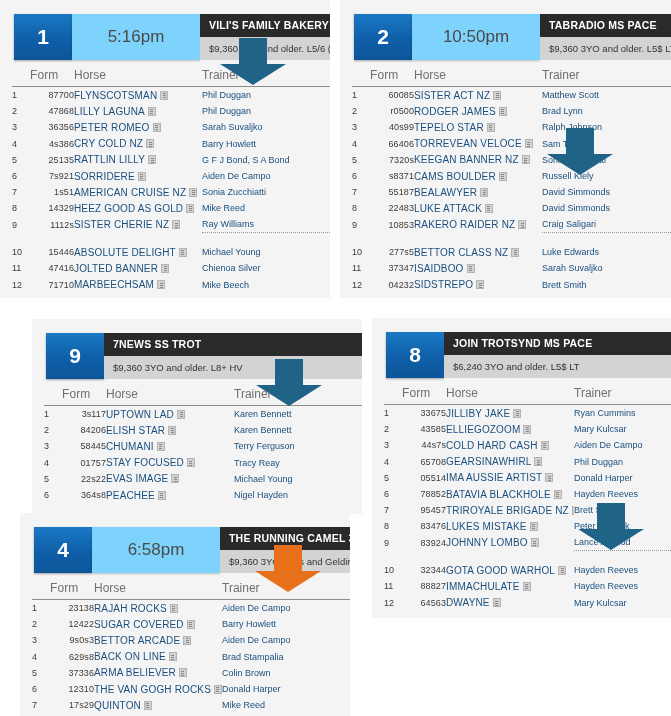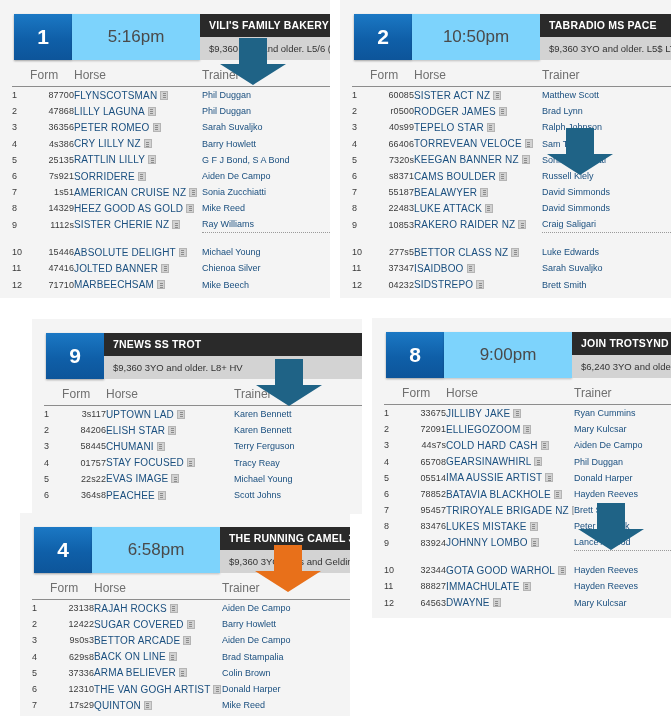--- a/index.html
+++ b/index.html
@@ -200,21 +200,21 @@
           </tr>
           <tr>
             <td class="c-no">3</td>
             <td class="c-form">36356</td>
             <td class="c-horse"><span class="hname">PETER ROMEO</span><span class="formicon"></span></td>
             <td class="c-trainer">Sarah Suvaljko</td>
           </tr>
           <tr>
             <td class="c-no">4</td>
             <td class="c-form">4s386</td>
-            <td class="c-horse"><span class="hname">CRY LILLY NZ</span><span class="formicon"></span></td>
+            <td class="c-horse"><span class="hname">CRY COLD NZ</span><span class="formicon"></span></td>
             <td class="c-trainer">Barry Howlett</td>
           </tr>
           <tr>
             <td class="c-no">5</td>
             <td class="c-form">25135</td>
             <td class="c-horse"><span class="hname">RATTLIN LILLY</span><span class="formicon"></span></td>
             <td class="c-trainer">G F J Bond, S A Bond</td>
           </tr>
           <tr>
             <td class="c-no">6</td>
@@ -422,34 +422,33 @@
           <tr>
             <td class="c-no">5</td>
             <td class="c-form">22s22</td>
             <td class="c-horse"><span class="hname">EVAS IMAGE</span><span class="formicon"></span></td>
             <td class="c-trainer">Michael Young</td>
           </tr>
           <tr>
             <td class="c-no">6</td>
             <td class="c-form">364s8</td>
             <td class="c-horse"><span class="hname">PEACHEE</span><span class="formicon"></span></td>
-            <td class="c-trainer">Scott Johns</td>
+            <td class="c-trainer">Nigel Hayden</td>
           </tr>
         </tbody>
       </table>
       <div class="arrow" style="left: 222px; top: 40px;">
         <svg width="70" height="48" viewBox="0 0 70 48">
           <polygon points="21,0 49,0 49,26 68,26 35,47 2,26 21,26" fill="#1f6386"></polygon>
         </svg>
       </div>
     </div>
     <div class="panel" id="panel-r8">
       <div class="race-head">
         <div class="race-num">8</div>
-        <div class="race-time">9:00pm</div>
         <div class="race-titles">
           <div class="race-title">JOIN TROTSYND MS PACE</div>
           <div class="race-sub">$6,240 3YO and older. L5$ LT</div>
         </div>
       </div>
       <table class="runners">
         <thead>
           <tr>
             <th class="c-no"></th>
             <th class="c-form">Form</th>
@@ -459,21 +458,21 @@
         </thead>
         <tbody>
           <tr>
             <td class="c-no">1</td>
             <td class="c-form">33675</td>
             <td class="c-horse"><span class="hname">JILLIBY JAKE</span><span class="formicon"></span></td>
             <td class="c-trainer">Ryan Cummins</td>
           </tr>
           <tr>
             <td class="c-no">2</td>
-            <td class="c-form">72091</td>
+            <td class="c-form">43585</td>
             <td class="c-horse"><span class="hname">ELLIEGOZOOM</span><span class="formicon"></span></td>
             <td class="c-trainer">Mary Kulcsar</td>
           </tr>
           <tr>
             <td class="c-no">3</td>
             <td class="c-form">44s7s</td>
             <td class="c-horse"><span class="hname">COLD HARD CASH</span><span class="formicon"></span></td>
             <td class="c-trainer">Aiden De Campo</td>
           </tr>
           <tr>
@@ -589,21 +588,21 @@
           </tr>
           <tr>
             <td class="c-no">5</td>
             <td class="c-form">37336</td>
             <td class="c-horse"><span class="hname">ARMA BELIEVER</span><span class="formicon"></span></td>
             <td class="c-trainer">Colin Brown</td>
           </tr>
           <tr>
             <td class="c-no">6</td>
             <td class="c-form">12310</td>
-            <td class="c-horse"><span class="hname">THE VAN GOGH ARTIST</span><span class="formicon"></span></td>
+            <td class="c-horse"><span class="hname">THE VAN GOGH ROCKS</span><span class="formicon"></span></td>
             <td class="c-trainer">Donald Harper</td>
           </tr>
           <tr>
             <td class="c-no">7</td>
             <td class="c-form">17s29</td>
             <td class="c-horse"><span class="hname">QUINTON</span><span class="formicon"></span></td>
             <td class="c-trainer">Mike Reed</td>
           </tr>
           <tr>
             <td class="c-no">8</td>

